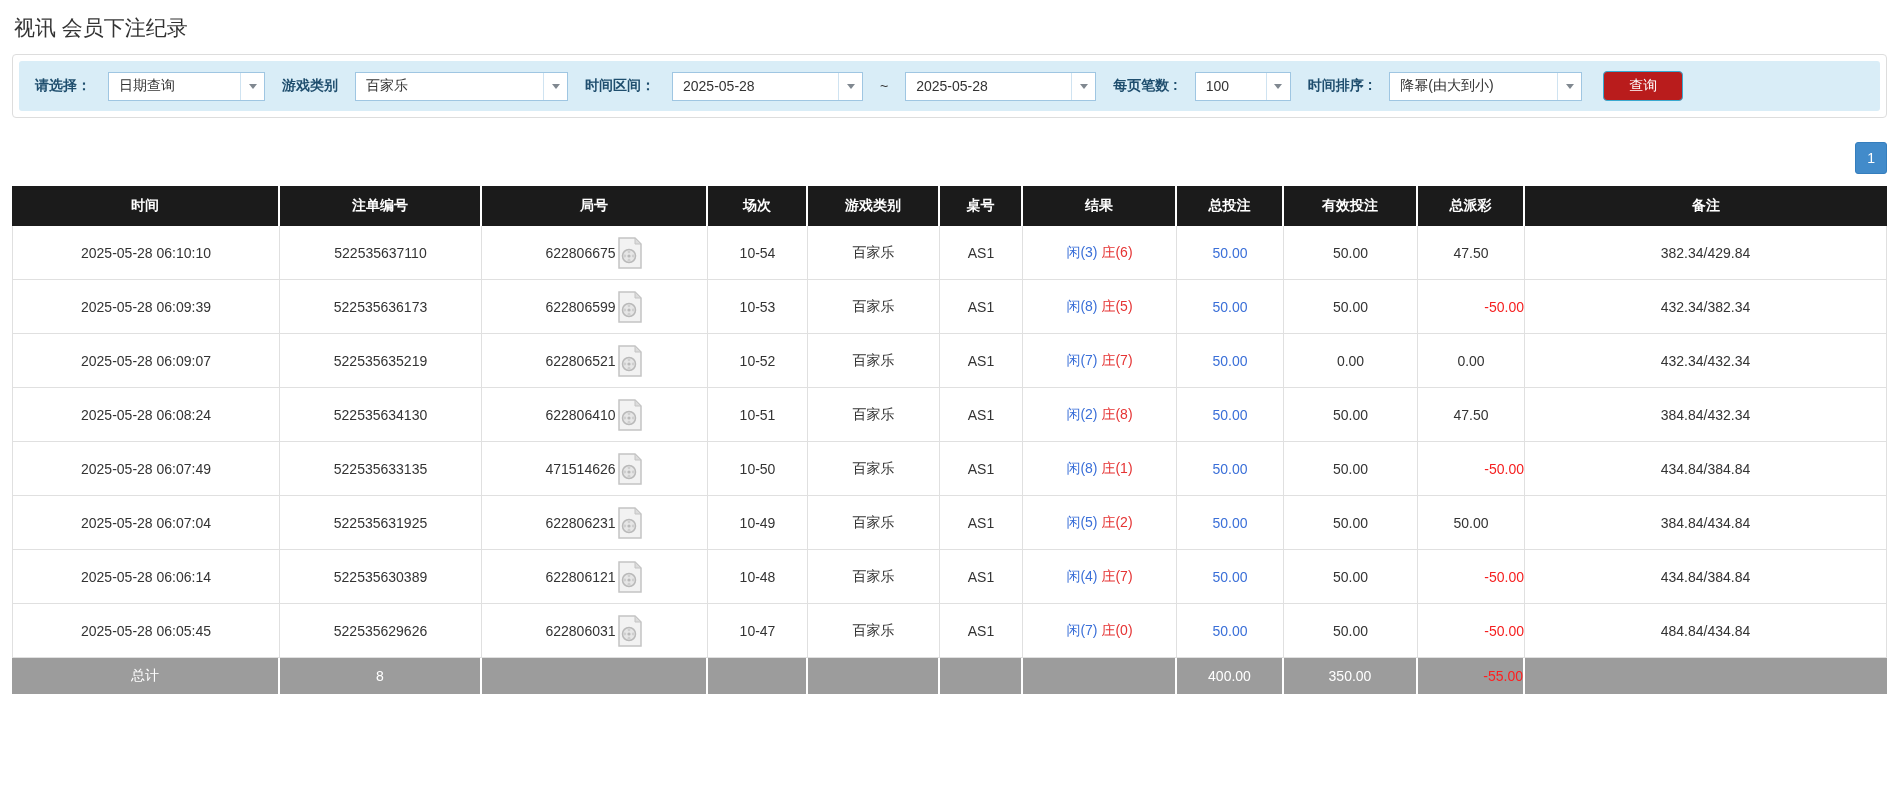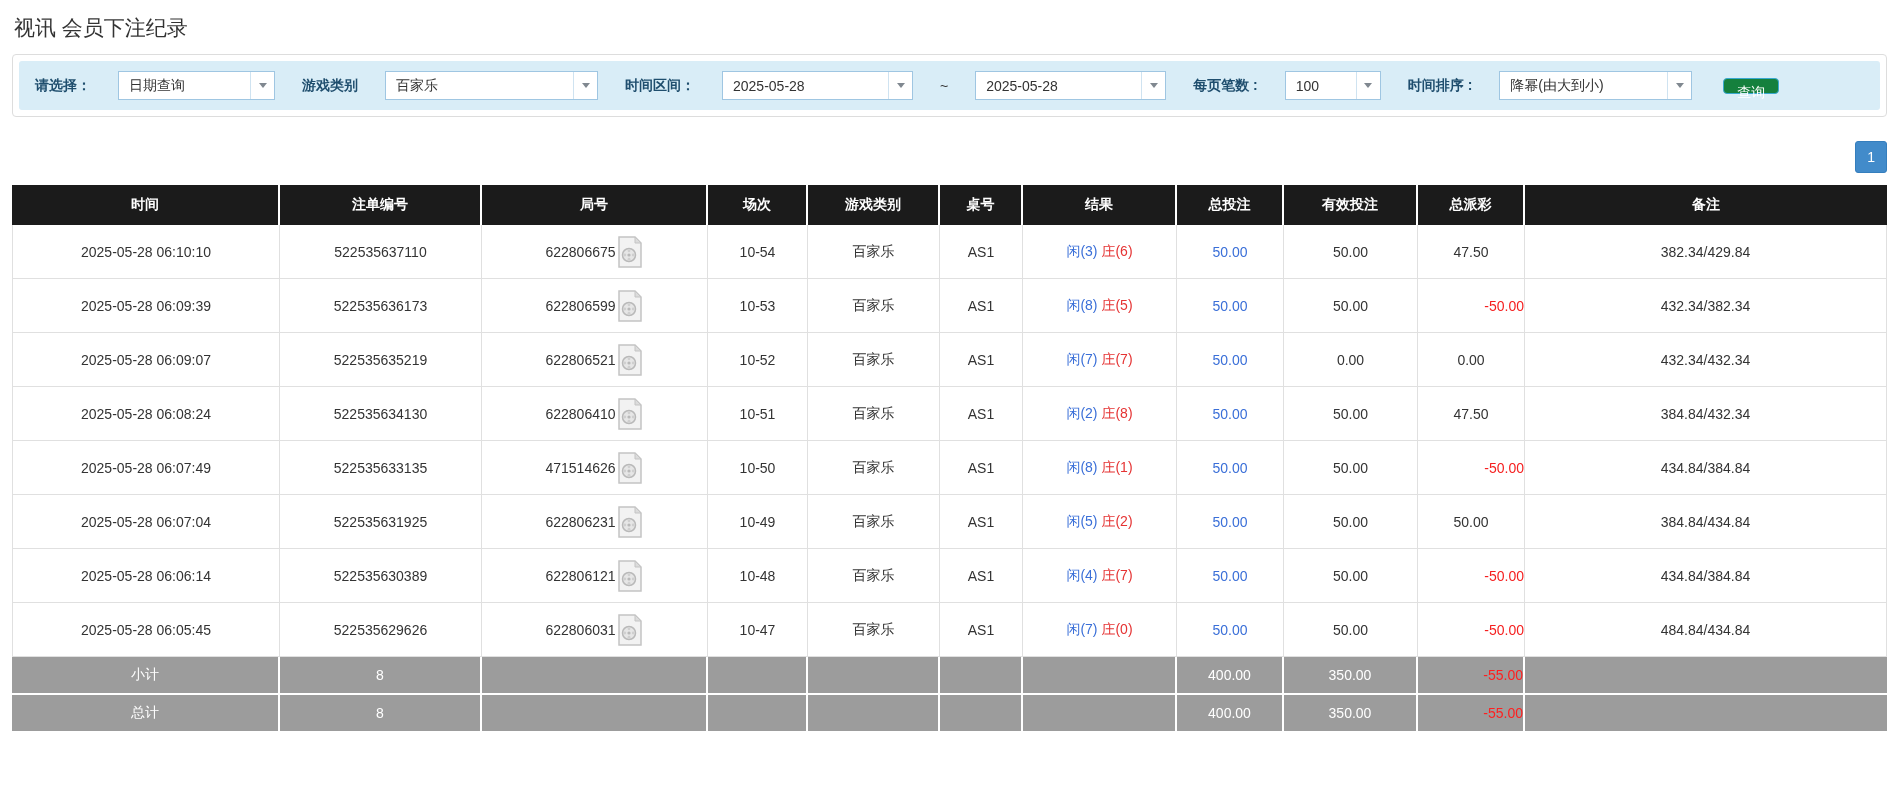--- a/index.html
+++ b/index.html
@@ -3,29 +3,29 @@
 <meta charset="utf-8">
 <style>
   * { margin:0; padding:0; box-sizing:border-box; }
   html,body { width:1899px; height:805px; background:#fff; font-family:"Liberation Sans","DejaVu Sans",sans-serif; color:#333; overflow:hidden; }
   .page { padding:10px 12px 0 12px; }
 
   h1.page-title { font-size:21px; font-weight:500; color:#333; padding:4px 0 12px 2px; }
 
   
   .filter-panel { border:1px solid #ddd; border-radius:4px; background:#fff; padding:6px; }
-  .filter-bar { background:#d9edf7; border-radius:3px; padding:10px 16px; display:flex; align-items:center; gap:27px; }
+  .filter-bar { background:#d9edf7; border-radius:3px; padding:10px 16px; display:flex; align-items:center; gap:17px; }
   .flabel { font-size:14px; font-weight:bold; color:#1f4e6e; white-space:nowrap; }
   .combo { display:flex; align-items:stretch; background:#fff; border:1px solid #9fc6e2; height:29px; }
   .combo-text { display:flex; align-items:center; padding:0 10px; font-size:14px; color:#333; flex:1; white-space:nowrap; overflow:hidden; }
   .combo-arrow { width:24px; border-left:1px solid #cfe3f1; display:flex; align-items:center; justify-content:center; background:#fff; }
   .combo-arrow::after { content:""; width:0; height:0; border-left:4px solid transparent; border-right:4px solid transparent; border-top:5px solid #808890; }
   .c-select { width:157px; } .c-game { width:213px; } .c-date { width:191px; } .c-size { width:96px; } .c-sort { width:193px; }
   .tilde { font-size:14px; color:#333; }
-  .search-btn { margin-left:4px; background:#15803d; color:#fff; border:1px solid #39a9d0; border-radius:4px; font-size:14px; padding:5px 13px; height:16px; cursor:pointer; font-family:inherit; }
+  .search-btn { margin-left:4px; background:#b91c1c; color:#fff; border:1px solid #39a9d0; border-radius:4px; font-size:14px; padding:5px 25px; height:30px; cursor:pointer; font-family:inherit; }
 
   
   .summary-bar { margin-top:17px; background:#dff0d8; border:1px solid #d6e9c6; border-radius:3px; height:51px; display:flex; align-items:center; justify-content:space-between; padding:0 19px; }
   .summary-left { color:#3c763d; font-size:14px; }
   .summary-right { color:#fa5252; font-size:14px; }
 
   
   .pagination { margin-top:24px; height:32px; display:flex; justify-content:flex-end; }
   .page-btn { background:#428bca; border:1px solid #357ebd; color:#fff; font-size:14px; padding:6px 11px; border-radius:3px; cursor:pointer; line-height:1; display:flex; align-items:center; }
 
@@ -403,43 +403,30 @@
     </td>
     <td>
       <span class="bet-link">50.00</span>
     </td>
     <td>50.00</td>
     <td class="neg">-50.00</td>
     <td>484.84/434.84</td>
   </tr>
 </tbody>
     <tfoot id="rows-foot">
-  <tr>
-    <td>小计</td>
+
+  <tr>
+    <td>总计</td>
     <td>8</td>
     <td></td>
     <td></td>
     <td></td>
     <td></td>
     <td></td>
     <td>400.00</td>
     <td>350.00</td>
     <td class="neg">-55.00</td>
     <td></td>
   </tr>
-
-  <tr>
-    <td>总计</td>
-    <td>8</td>
-    <td></td>
-    <td></td>
-    <td></td>
-    <td></td>
-    <td></td>
-    <td>400.00</td>
-    <td>350.00</td>
-    <td class="neg">-55.00</td>
-    <td></td>
-  </tr>
 </tfoot>
   </table>
 
 </div>
 
 </body></html>

